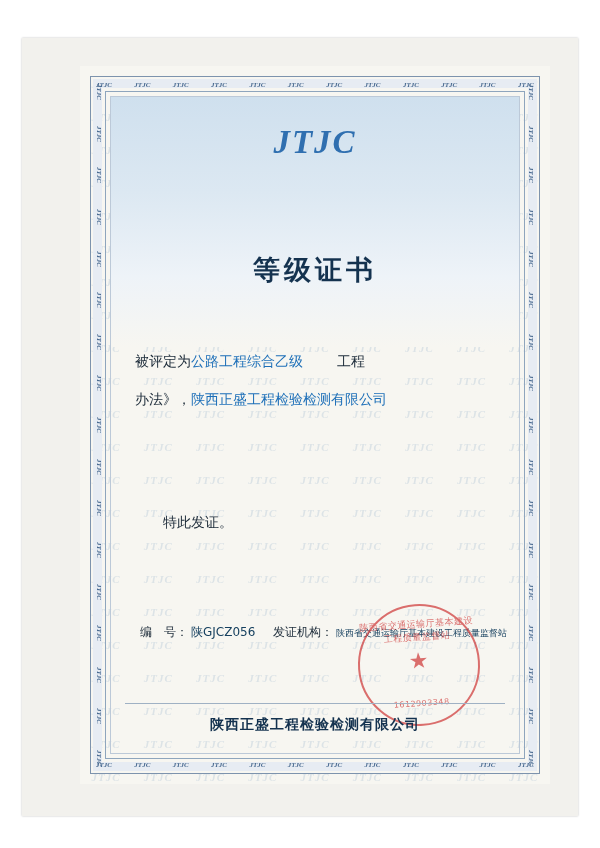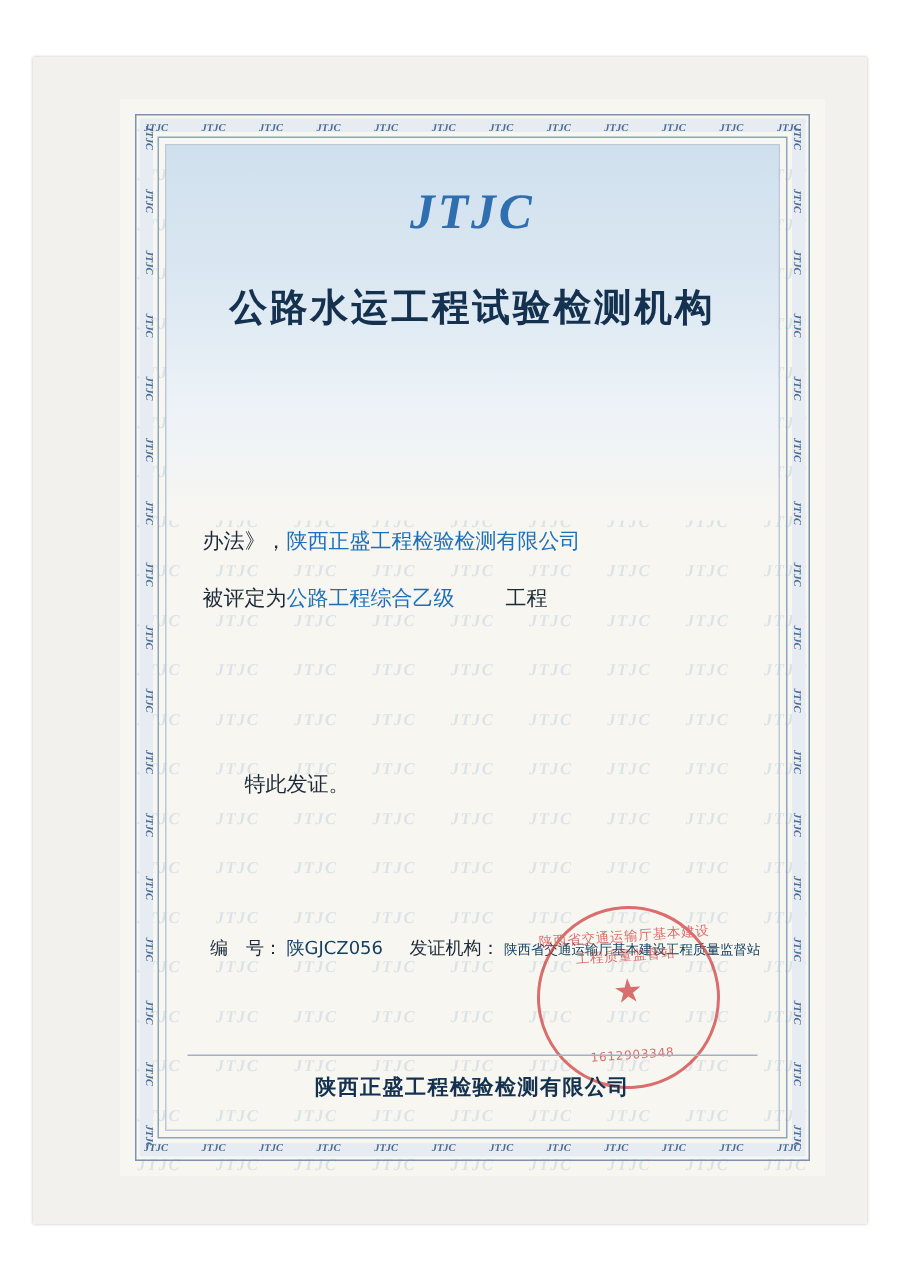--- a/index.html
+++ b/index.html
@@ -392,28 +392,28 @@
           <span>JTJC</span>
           <span>JTJC</span>
           <span>JTJC</span>
           <span>JTJC</span>
         </div>
 
       <div class="content">
 
         <div class="logo-jtjc">JTJC</div>
 
-        <div class="title-main">公路水运工程试验检测机构</div>
+        <div class="title-sub">等级证书</div>
 
         <div class="body-text">
           <div class="body-line">
-            <span>办法》，</span><span class="fill-blue">陕西正盛工程检验检测有限公司</span>
+            <span>被评定为</span><span class="fill-blue">公路工程综合乙级</span><span class="gap-wide"></span><span>工程</span>
           </div>
           <div class="body-line">
-            <span>被评定为</span><span class="fill-blue">公路工程综合乙级</span><span class="gap-wide"></span><span>工程</span>
+            <span>办法》，</span><span class="fill-blue">陕西正盛工程检验检测有限公司</span>
           </div>
         </div>
 
         <div class="special-line">特此发证。</div>
 
         <div class="info">
           <div class="info-row">
             <span class="label">编　号：</span>
             <span class="value-dark">陕GJCZ056</span>
             <span class="spacer-sm"></span>

